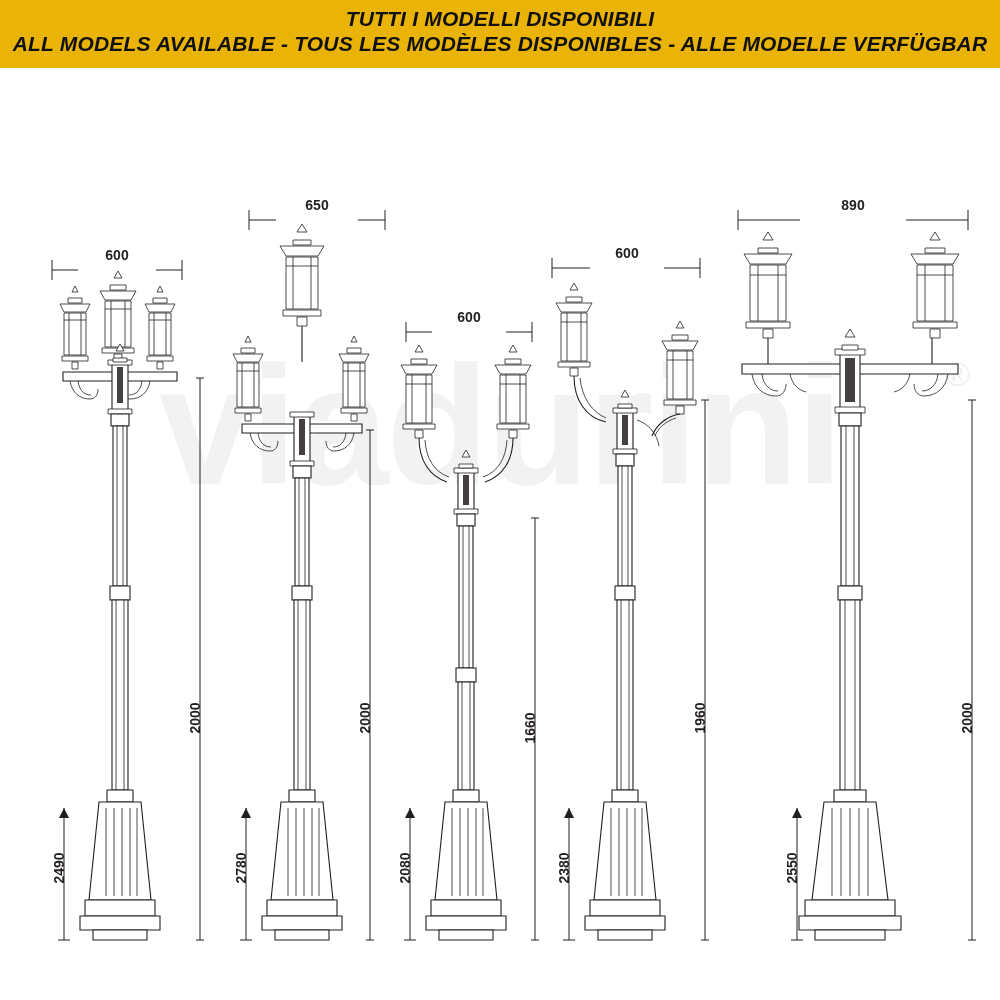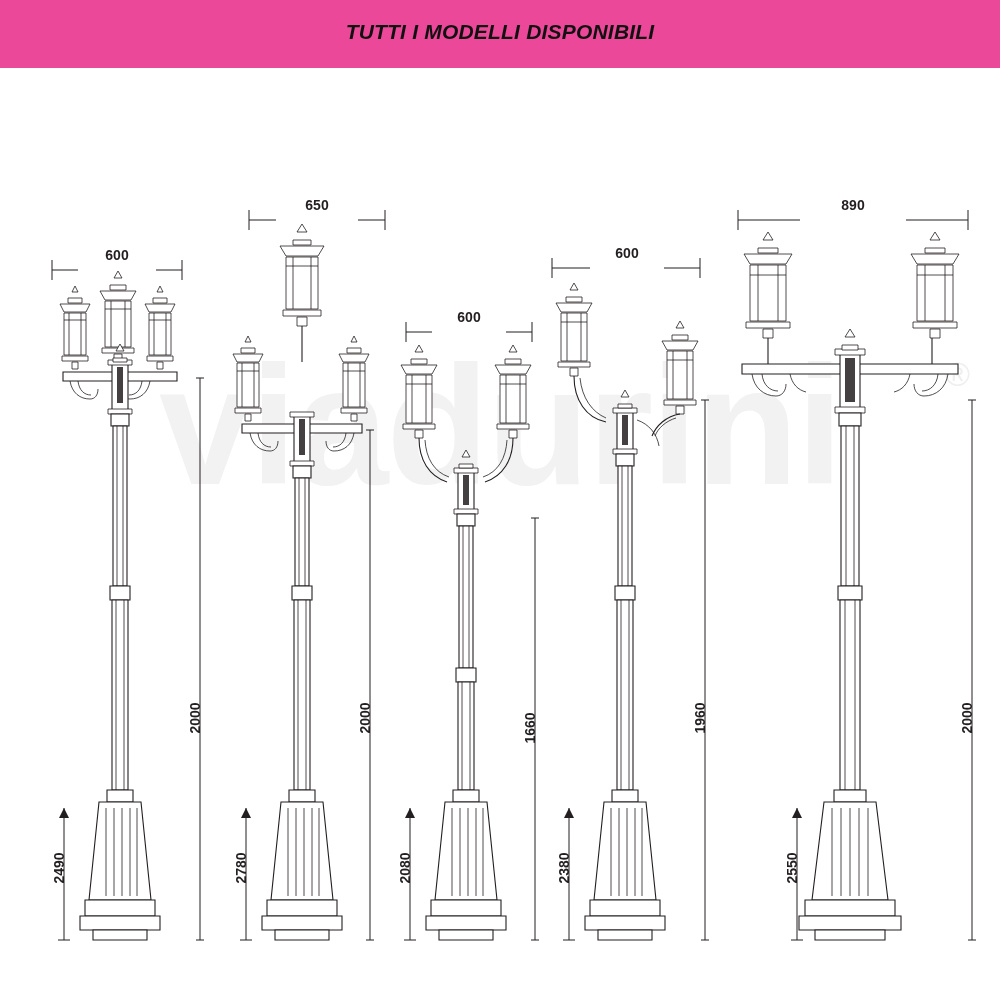--- a/index.html
+++ b/index.html
@@ -5,21 +5,21 @@
   html,body{margin:0;padding:0;}
   body{
     width:1000px;height:1000px;
     background:#ffffff;
     font-family:"Liberation Sans", sans-serif;
     overflow:hidden;
     position:relative;
   }
   .banner{
     position:absolute;left:0;top:0;width:1000px;height:68px;
-    background:#ec4899;
+    background:#eab308;
     display:flex;flex-direction:column;align-items:center;justify-content:center;
     overflow:hidden;
   }
   .banner-line1{
     font-size:21px;font-weight:bold;font-style:italic;color:#111;
     letter-spacing:.2px;line-height:24px;white-space:nowrap;
     margin-top:-4px;
   }
   .banner-line2{
     font-size:21px;font-weight:bold;font-style:italic;color:#111;
@@ -50,20 +50,21 @@
   text.dimtext{
     font-family:"Liberation Sans", sans-serif;
     font-size:14px;fill:#231f20;font-weight:bold;
   }
 </style>
 </head>
 <body>
 
 <div class="banner">
   <div class="banner-line1">TUTTI I MODELLI DISPONIBILI</div>
+  <div class="banner-line2">ALL MODELS AVAILABLE - TOUS LES MODÈLES DISPONIBLES - ALLE MODELLE VERFÜGBAR</div>
 </div>
 
 <div class="watermark">viadurini</div>
 <div class="watermark-r">®</div>
 
 <div class="stage">
 <svg width="1000" height="932" viewBox="0 0 1000 932" xmlns="http://www.w3.org/2000/svg">
 
   <g>
 

